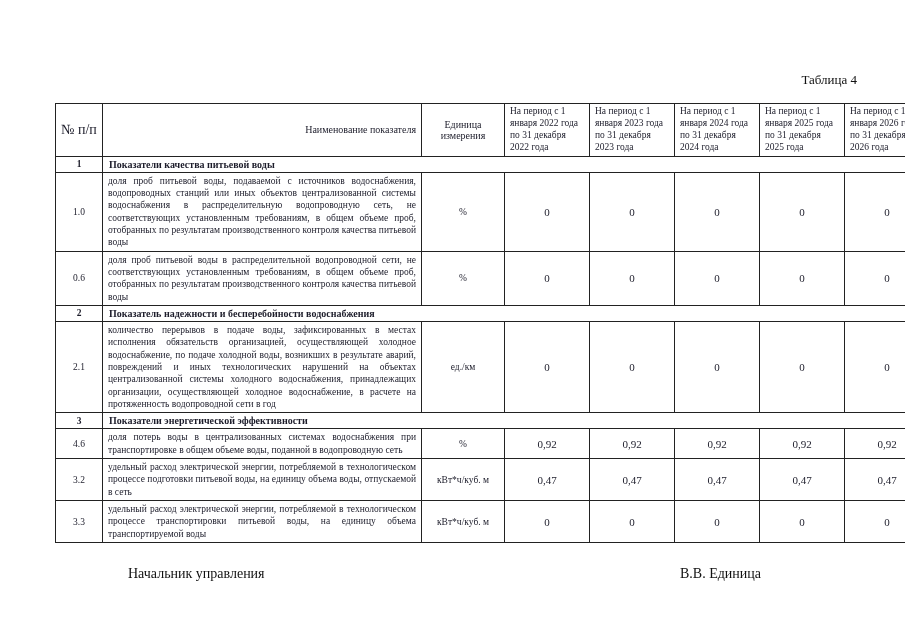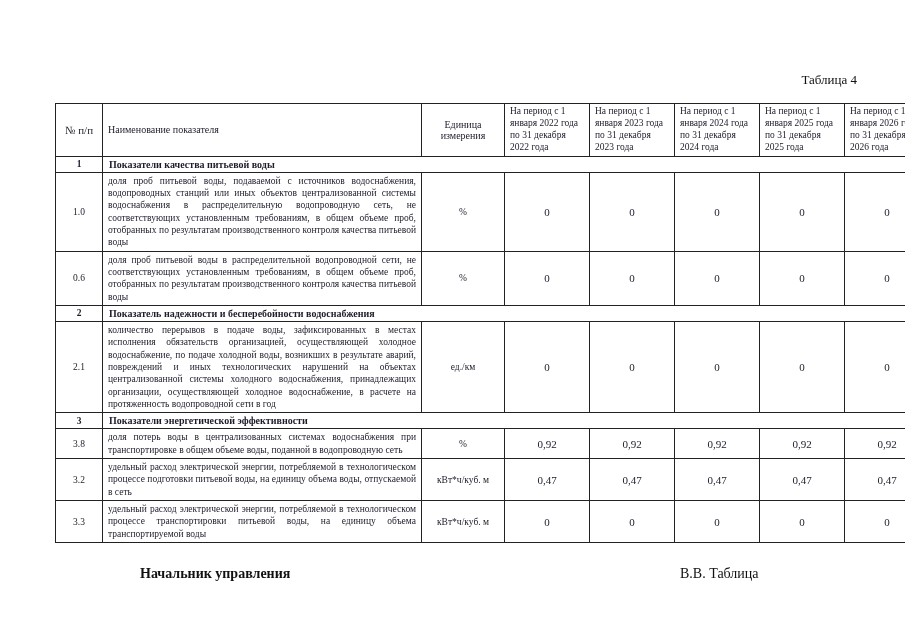--- a/index.html
+++ b/index.html
@@ -37,22 +37,22 @@
     table-layout: fixed;
   }
   table.doc-table th,
   table.doc-table td {
     border: 1px solid #222;
     padding: 2px 5px;
     font-weight: normal;
     vertical-align: middle;
     color: #1c1c2a;
   }
-  th.col-num      { width: 36px;  font-size: 11px;  text-align: center; }
-  th.col-name     { width: 308px; font-size: 10px; text-align: left; }
+  th.col-num      { width: 36px;  font-size: 14px;  text-align: center; }
+  th.col-name     { width: 308px; font-size: 10px; text-align: right; }
   th.col-unit     { width: 72px;  font-size: 10px; }
   th.col-period   { width: 74px;  font-size: 9.5px; text-align: left; line-height: 1.25; }
   td.cell-num     { font-size: 9.5px;  text-align: center; }
   td.cell-name    { font-size: 9.5px;  text-align: justify; line-height: 1.3; }
   td.cell-unit    { font-size: 9.5px;  text-align: center; }
   td.cell-value   { font-size: 11px;   text-align: center; }
   tr.section-row td.cell-section-title {
     font-size: 10px;
     font-weight: bold;
     text-align: left;
@@ -60,21 +60,21 @@
   }
   tr.section-row td.cell-num { font-weight: bold; }
   .footer-line {
     position: absolute;
     top: 566px;
     left: 0;
     width: 905px;
     font-size: 14px;
     color: #111;
   }
-  .footer-left  { position: absolute; left: 140px; top: 0; font-weight: bold; }
+  .footer-left  { position: absolute; left: 128px; top: 0; }
   .footer-right { position: absolute; left: 680px; top: 0; }
 </style>
 </head>
 <body>
 
 <div class="page">
 
   <div class="table-label">Таблица 4</div>
 
   <div class="doc-table-wrap">
@@ -128,21 +128,21 @@
             <td class="cell-value">0</td>
             <td class="cell-value">0</td>
             <td class="cell-value">0</td>
             <td class="cell-value">0</td>
           </tr>
           <tr class="section-row">
             <td class="cell-num">3</td>
             <td class="cell-section-title" colspan="7">Показатели  энергетической  эффективности</td>
           </tr>
           <tr class="data-row">
-            <td class="cell-num">3.8</td>
+            <td class="cell-num">4.6</td>
             <td class="cell-name">доля потерь воды в централизованных системах водоснабжения при транспортировке в общем объеме воды, поданной в водопроводную сеть</td>
             <td class="cell-unit">%</td>
             <td class="cell-value">0,92</td>
             <td class="cell-value">0,92</td>
             <td class="cell-value">0,92</td>
             <td class="cell-value">0,92</td>
             <td class="cell-value">0,92</td>
           </tr>
           <tr class="data-row">
             <td class="cell-num">3.2</td>
@@ -163,16 +163,16 @@
             <td class="cell-value">0</td>
             <td class="cell-value">0</td>
             <td class="cell-value">0</td>
           </tr>
         </tbody>
     </table>
   </div>
 
   <div class="footer-line">
     <span class="footer-left">Начальник управления</span>
-    <span class="footer-right">В.В.  Таблица</span>
+    <span class="footer-right">В.В.  Единица</span>
   </div>
 
 </div>
 
 </body></html>

